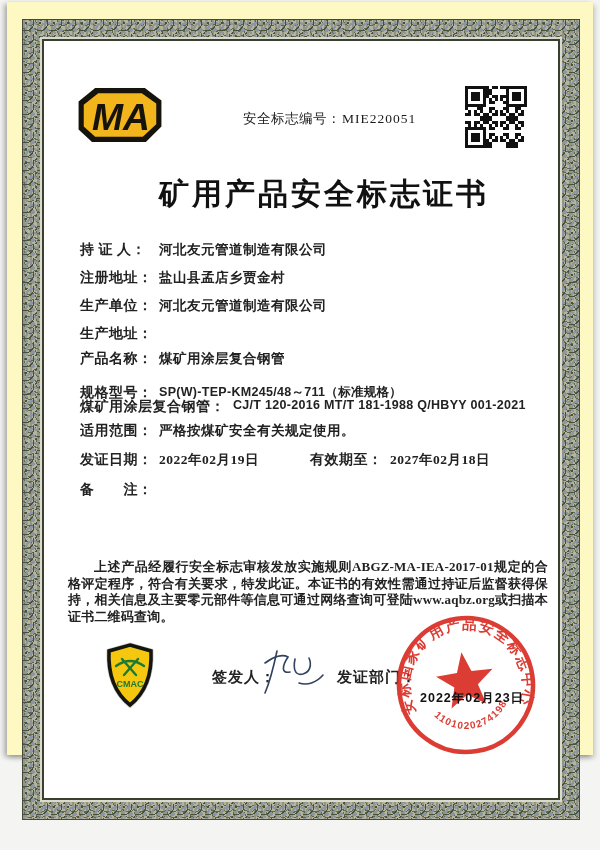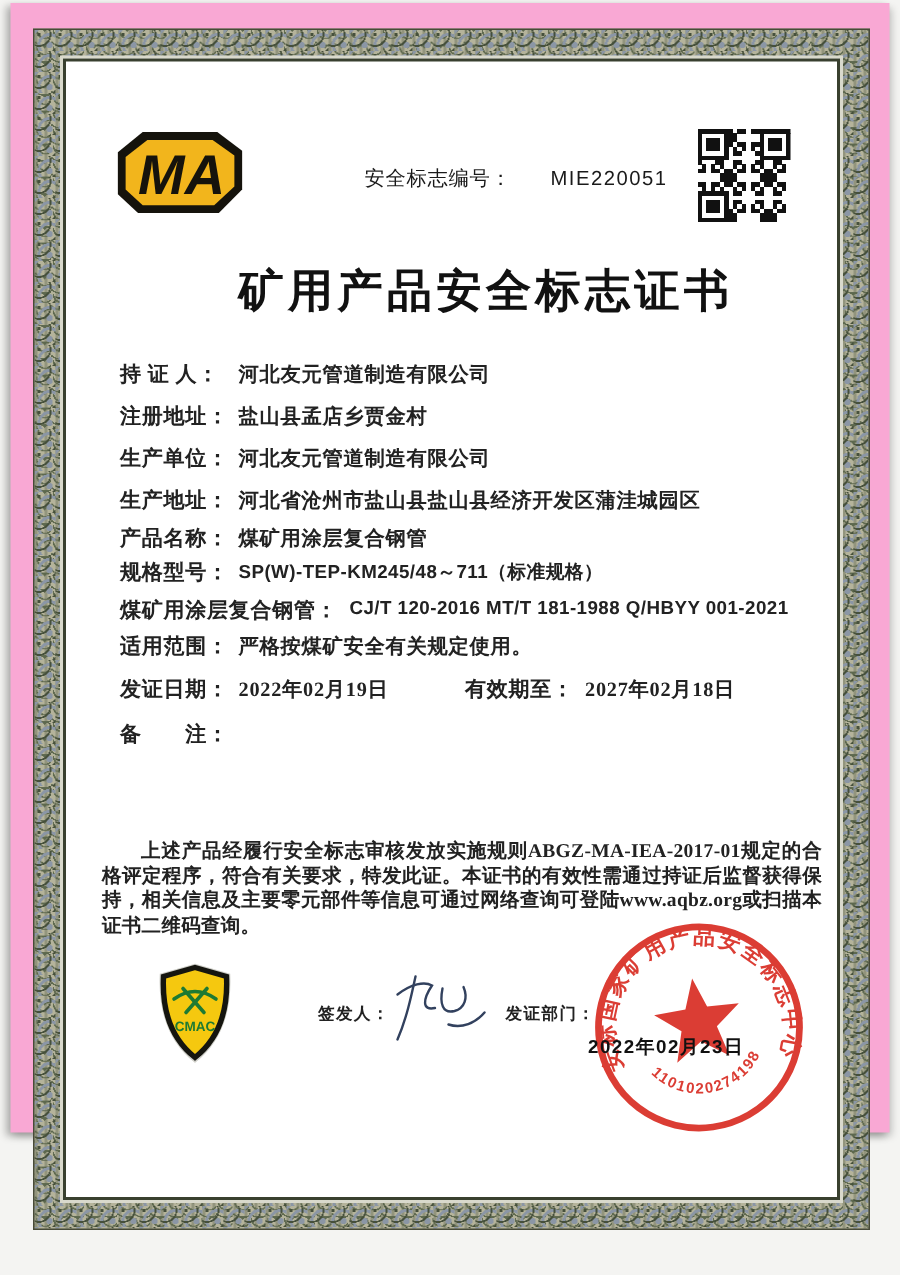--- a/index.html
+++ b/index.html
@@ -4,21 +4,21 @@
 <style>
   html,body{margin:0;padding:0;}
   body{
     width:600px;height:850px;position:relative;
     background:#f4f4f2;
     font-family:"Liberation Serif","DejaVu Serif",serif;
     color:#1a1a1a;overflow:hidden;
   }
   .page{
     position:absolute;left:7px;top:2px;width:586px;height:753px;
-    background:#f9a8d4;
+    background:#fef9c3;
     box-shadow:-3px 2px 5px rgba(0,0,0,.28), 2px 3px 5px rgba(0,0,0,.18);
   }
   
   .frame{
     position:absolute;left:15px;top:17px;width:556px;height:799px;
     border:1px solid #474a38;
     background-color:#b3b299;
     background-image:
       repeating-radial-gradient(circle at 3px 3px, #46503c 0 1.2px, rgba(0,0,0,0) 1.2px 7px),
       repeating-radial-gradient(circle at 10px 10px, #8b96a5 0 2px, rgba(0,0,0,0) 2px 6px),
@@ -29,21 +29,21 @@
   .inner{
     position:absolute;left:19px;top:19px;right:19px;bottom:19px;
     background:#fff;
     border:2px solid #39402f;
     box-shadow:0 0 0 2px #d9d9cc;
   }
   .content{position:absolute;inset:0;}
   .abs{position:absolute;}
 
   .certno{font-size:13.5px;letter-spacing:.5px;}
-  .certno .num{font-family:Liberation Sans, sans-serif;margin-left:26px;letter-spacing:1px;}
+  .certno .num{font-family:Liberation Serif, serif;margin-left:1px;letter-spacing:1px;}
 
   .title{
     left:0;right:0;top:172px;text-align:center;
     font-size:30px;font-weight:bold;letter-spacing:3px;color:#111;margin-left:48px;
   }
 
   .row{left:0;right:0;height:20px;}
   .row .lab{
     position:absolute;left:73px;font-size:14px;font-weight:bold;color:#222;
     white-space:pre;letter-spacing:.5px;
@@ -53,25 +53,25 @@
     letter-spacing:.5px;white-space:nowrap;
   }
   .row .val.tech{font-family:"Liberation Sans","DejaVu Sans",sans-serif;font-weight:bold;font-size:12.5px;letter-spacing:.3px;}
 
   .statement{
     left:61px;top:557px;width:480px;
     font-size:13px;font-weight:bold;line-height:1.28;color:#222;
     text-align:justify;text-indent:2em;letter-spacing:.2px;
   }
 
-  .footlab{font-size:11px;font-weight:bold;color:#222;letter-spacing:1px;}
+  .footlab{font-size:15px;font-weight:bold;color:#222;letter-spacing:1px;}
 
   .seal-wrap{left:384px;top:608px;width:150px;height:150px;transform:rotate(-8deg);}
   .seal-date{
-    left:385px;top:688px;font-family:"Liberation Sans","DejaVu Sans",sans-serif;
+    left:413px;top:688px;font-family:"Liberation Sans","DejaVu Sans",sans-serif;
     font-size:12.5px;font-weight:bold;color:#111;letter-spacing:1px;z-index:6;
   }
 </style>
 </head>
 <body>
 
 <div class="page">
   <div class="frame">
     <div class="inner"></div>
   </div>
@@ -334,27 +334,26 @@
     <div class="abs row" style="top:267px;">
       <span class="lab">注册地址：</span>
       <span class="val">盐山县孟店乡贾金村</span>
     </div>
     <div class="abs row" style="top:295px;">
       <span class="lab">生产单位：</span>
       <span class="val">河北友元管道制造有限公司</span>
     </div>
     <div class="abs row" style="top:323px;">
       <span class="lab">生产地址：</span>
-      <span class="val">河北省沧州市盐山县盐山县经济开发区蒲洼城园区</span>
     </div>
     <div class="abs row" style="top:348px;">
       <span class="lab">产品名称：</span>
       <span class="val">煤矿用涂层复合钢管</span>
     </div>
-    <div class="abs row" style="top:371px;">
+    <div class="abs row" style="top:382px;">
       <span class="lab">规格型号：</span>
       <span class="val tech">SP(W)-TEP-KM245/48～711（标准规格）</span>
     </div>
     <div class="abs row" style="top:396px;">
       <span class="lab">煤矿用涂层复合钢管：</span>
       <span class="val tech" style="left:226px;">CJ/T 120-2016 MT/T 181-1988 Q/HBYY 001-2021</span>
     </div>
     <div class="abs row" style="top:420px;font-family:Liberation Serif, serif;">
       <span class="lab">适用范围：</span>
       <span class="val">严格按煤矿安全有关规定使用。</span>

